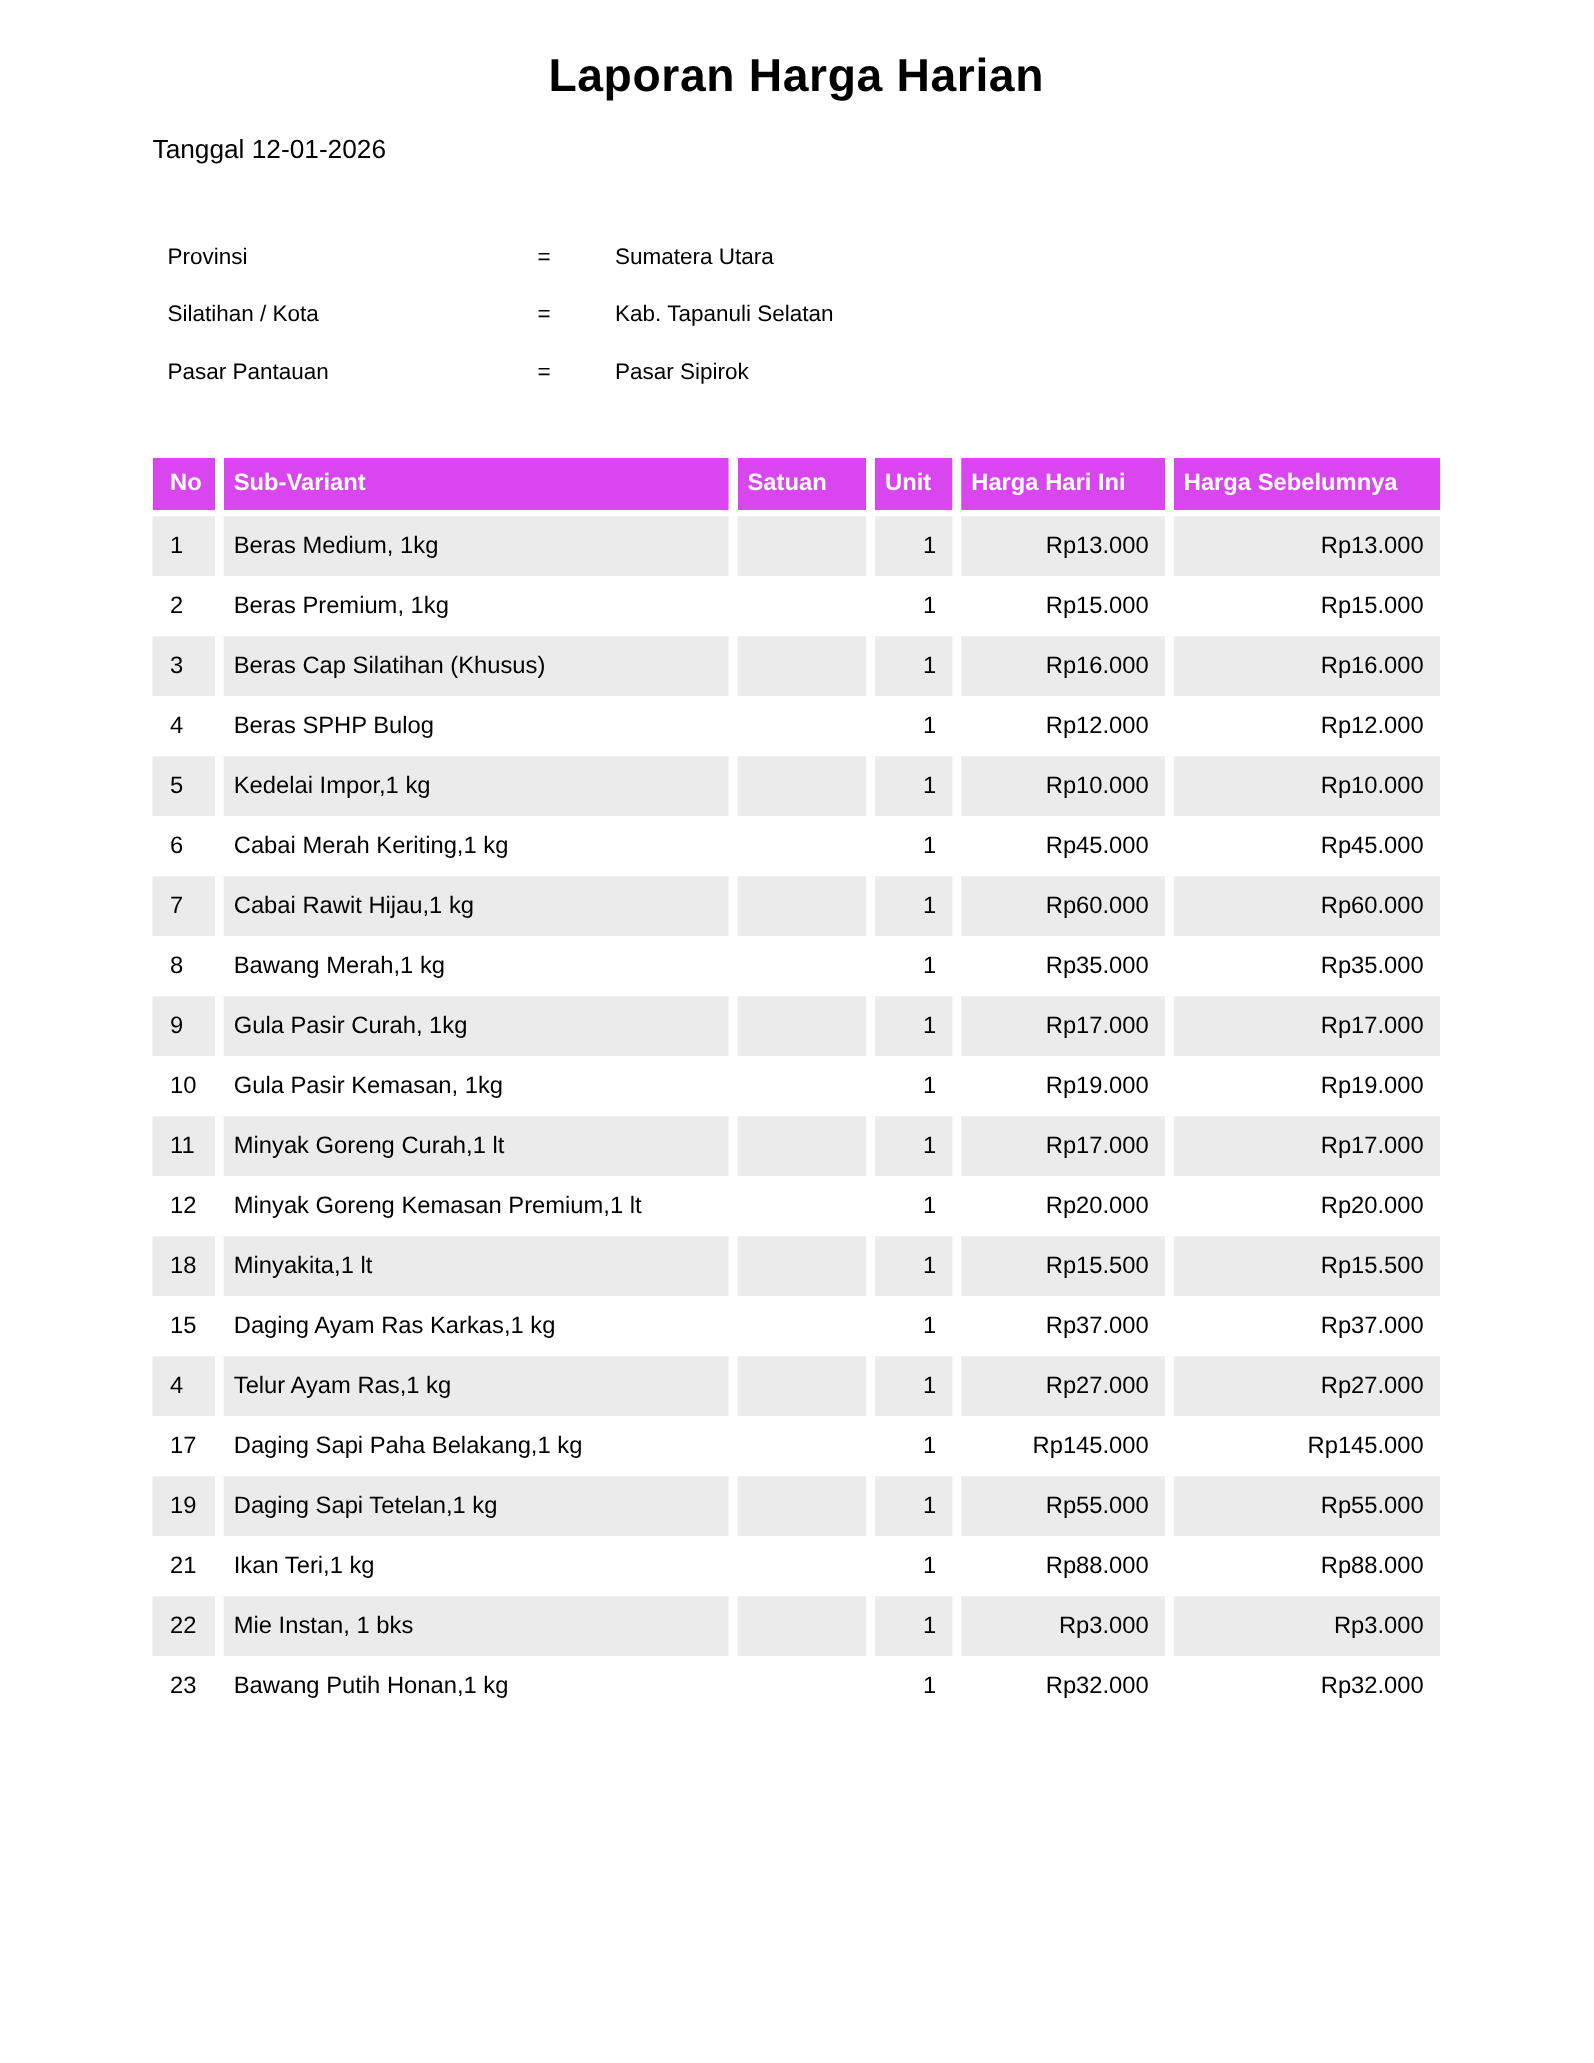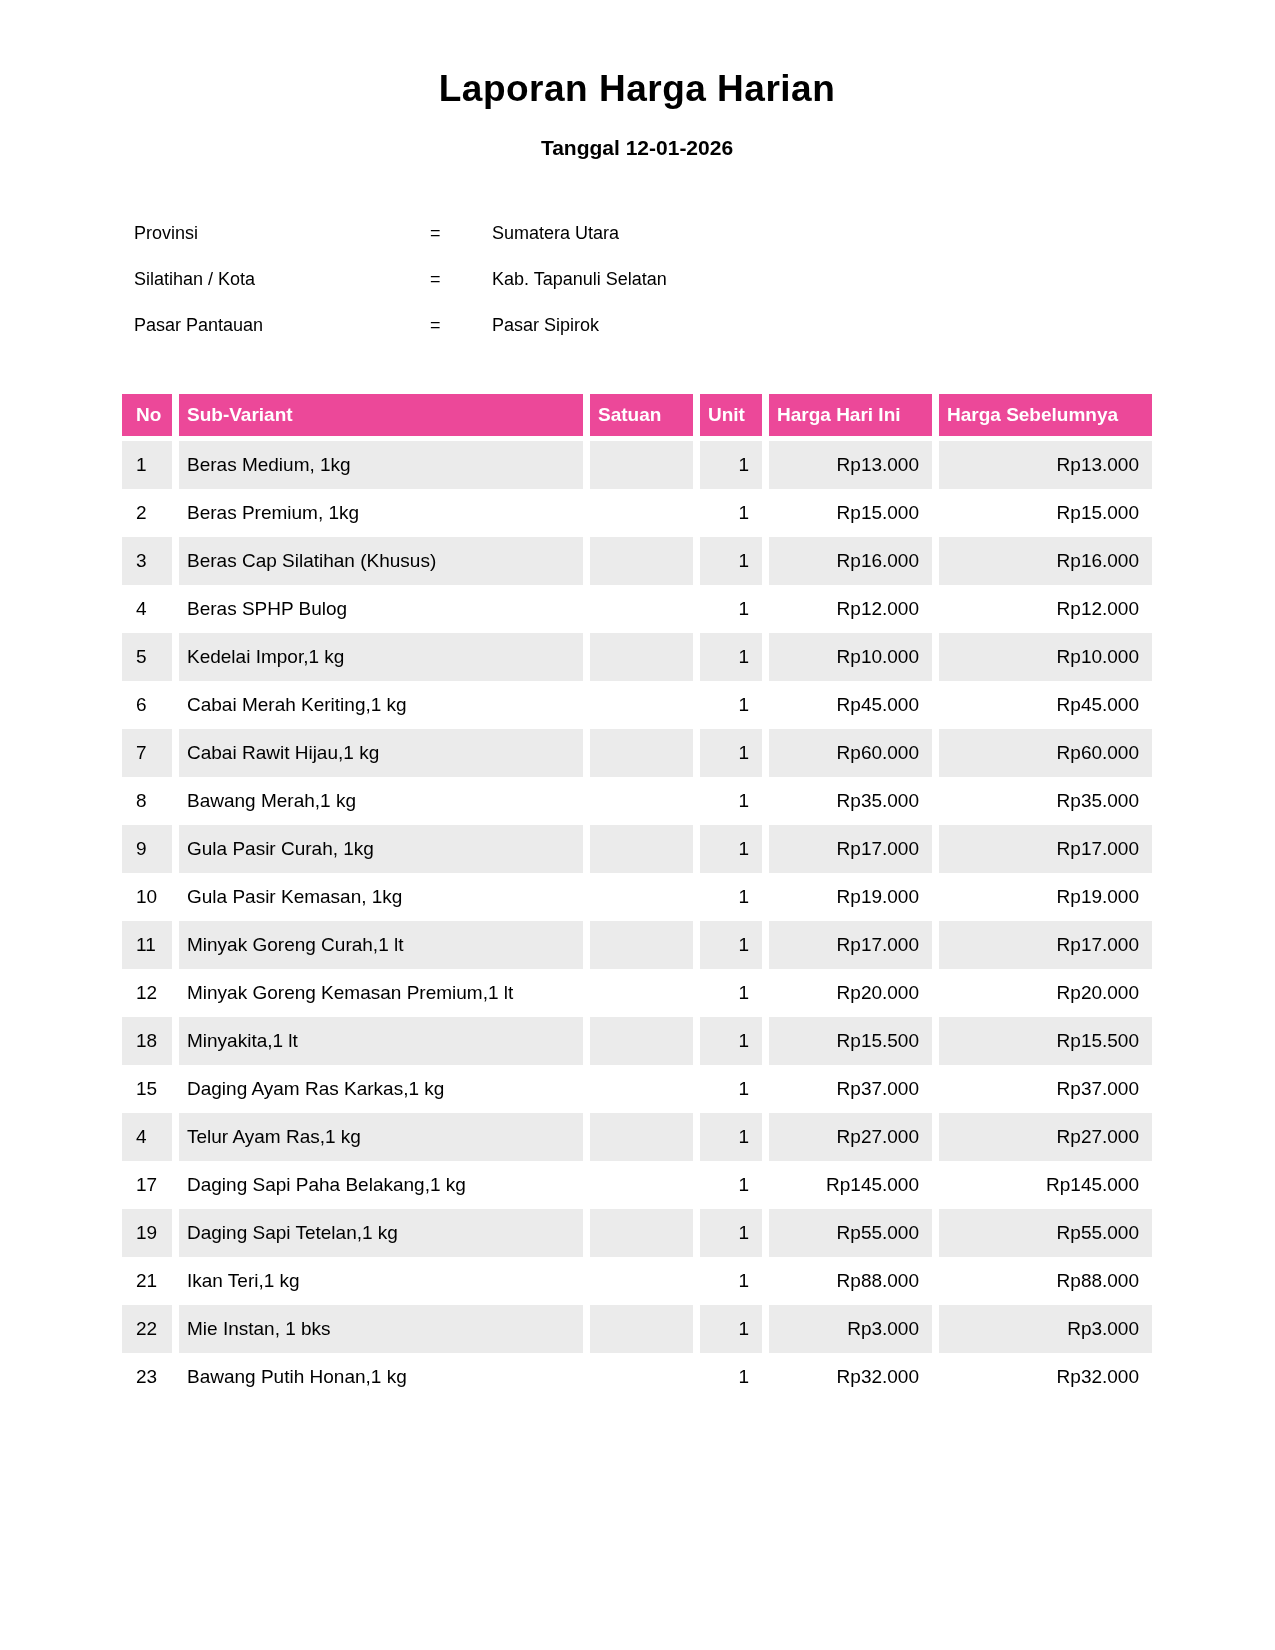--- a/index.html
+++ b/index.html
@@ -10,31 +10,31 @@
     font-family: "Liberation Sans", "DejaVu Sans", sans-serif;
     color: #000000;
     overflow: hidden;
   }
   .page {
     width: 100%;
     height: 100%;
     padding: 0 123px 0 122px;
   }
   .report-title {
-    margin-top: 68px;
+    margin-top: 40px;
     text-align: center;
     font-size: 37px;
     font-weight: bold;
     letter-spacing: 0.5px;
   }
   .report-subtitle {
     margin-top: 26px;
-    text-align: center;
+    text-align: left;
     font-size: 21px;
-    font-weight: bold;
+    font-weight: normal;
   }
   .info-section {
     margin-top: 50px;
     padding-left: 12px;
   }
   .info-row {
     display: grid;
     grid-template-columns: 296px 62px 1fr;
     align-items: center;
     height: 46px;
@@ -49,21 +49,21 @@
     font-size: 19px;
   }
   .price-table col.c-no   { width: 50px; }
   .price-table col.c-sub  { width: 411px; }
   .price-table col.c-sat  { width: 110px; }
   .price-table col.c-unit { width: 69px; }
   .price-table col.c-hhi  { width: 170px; }
   .price-table col.c-hs   { width: 220px; }
   .price-table th {
     height: 47px;
-    background: #ec4899;
+    background: #d946ef;
     background-clip: padding-box;
     color: #ffffff;
     font-weight: bold;
     font-size: 19px;
     text-align: left;
     padding: 0 8px 0 8px;
     border-bottom: 5px solid #ffffff;
     vertical-align: middle;
     white-space: nowrap;
     overflow: hidden;

